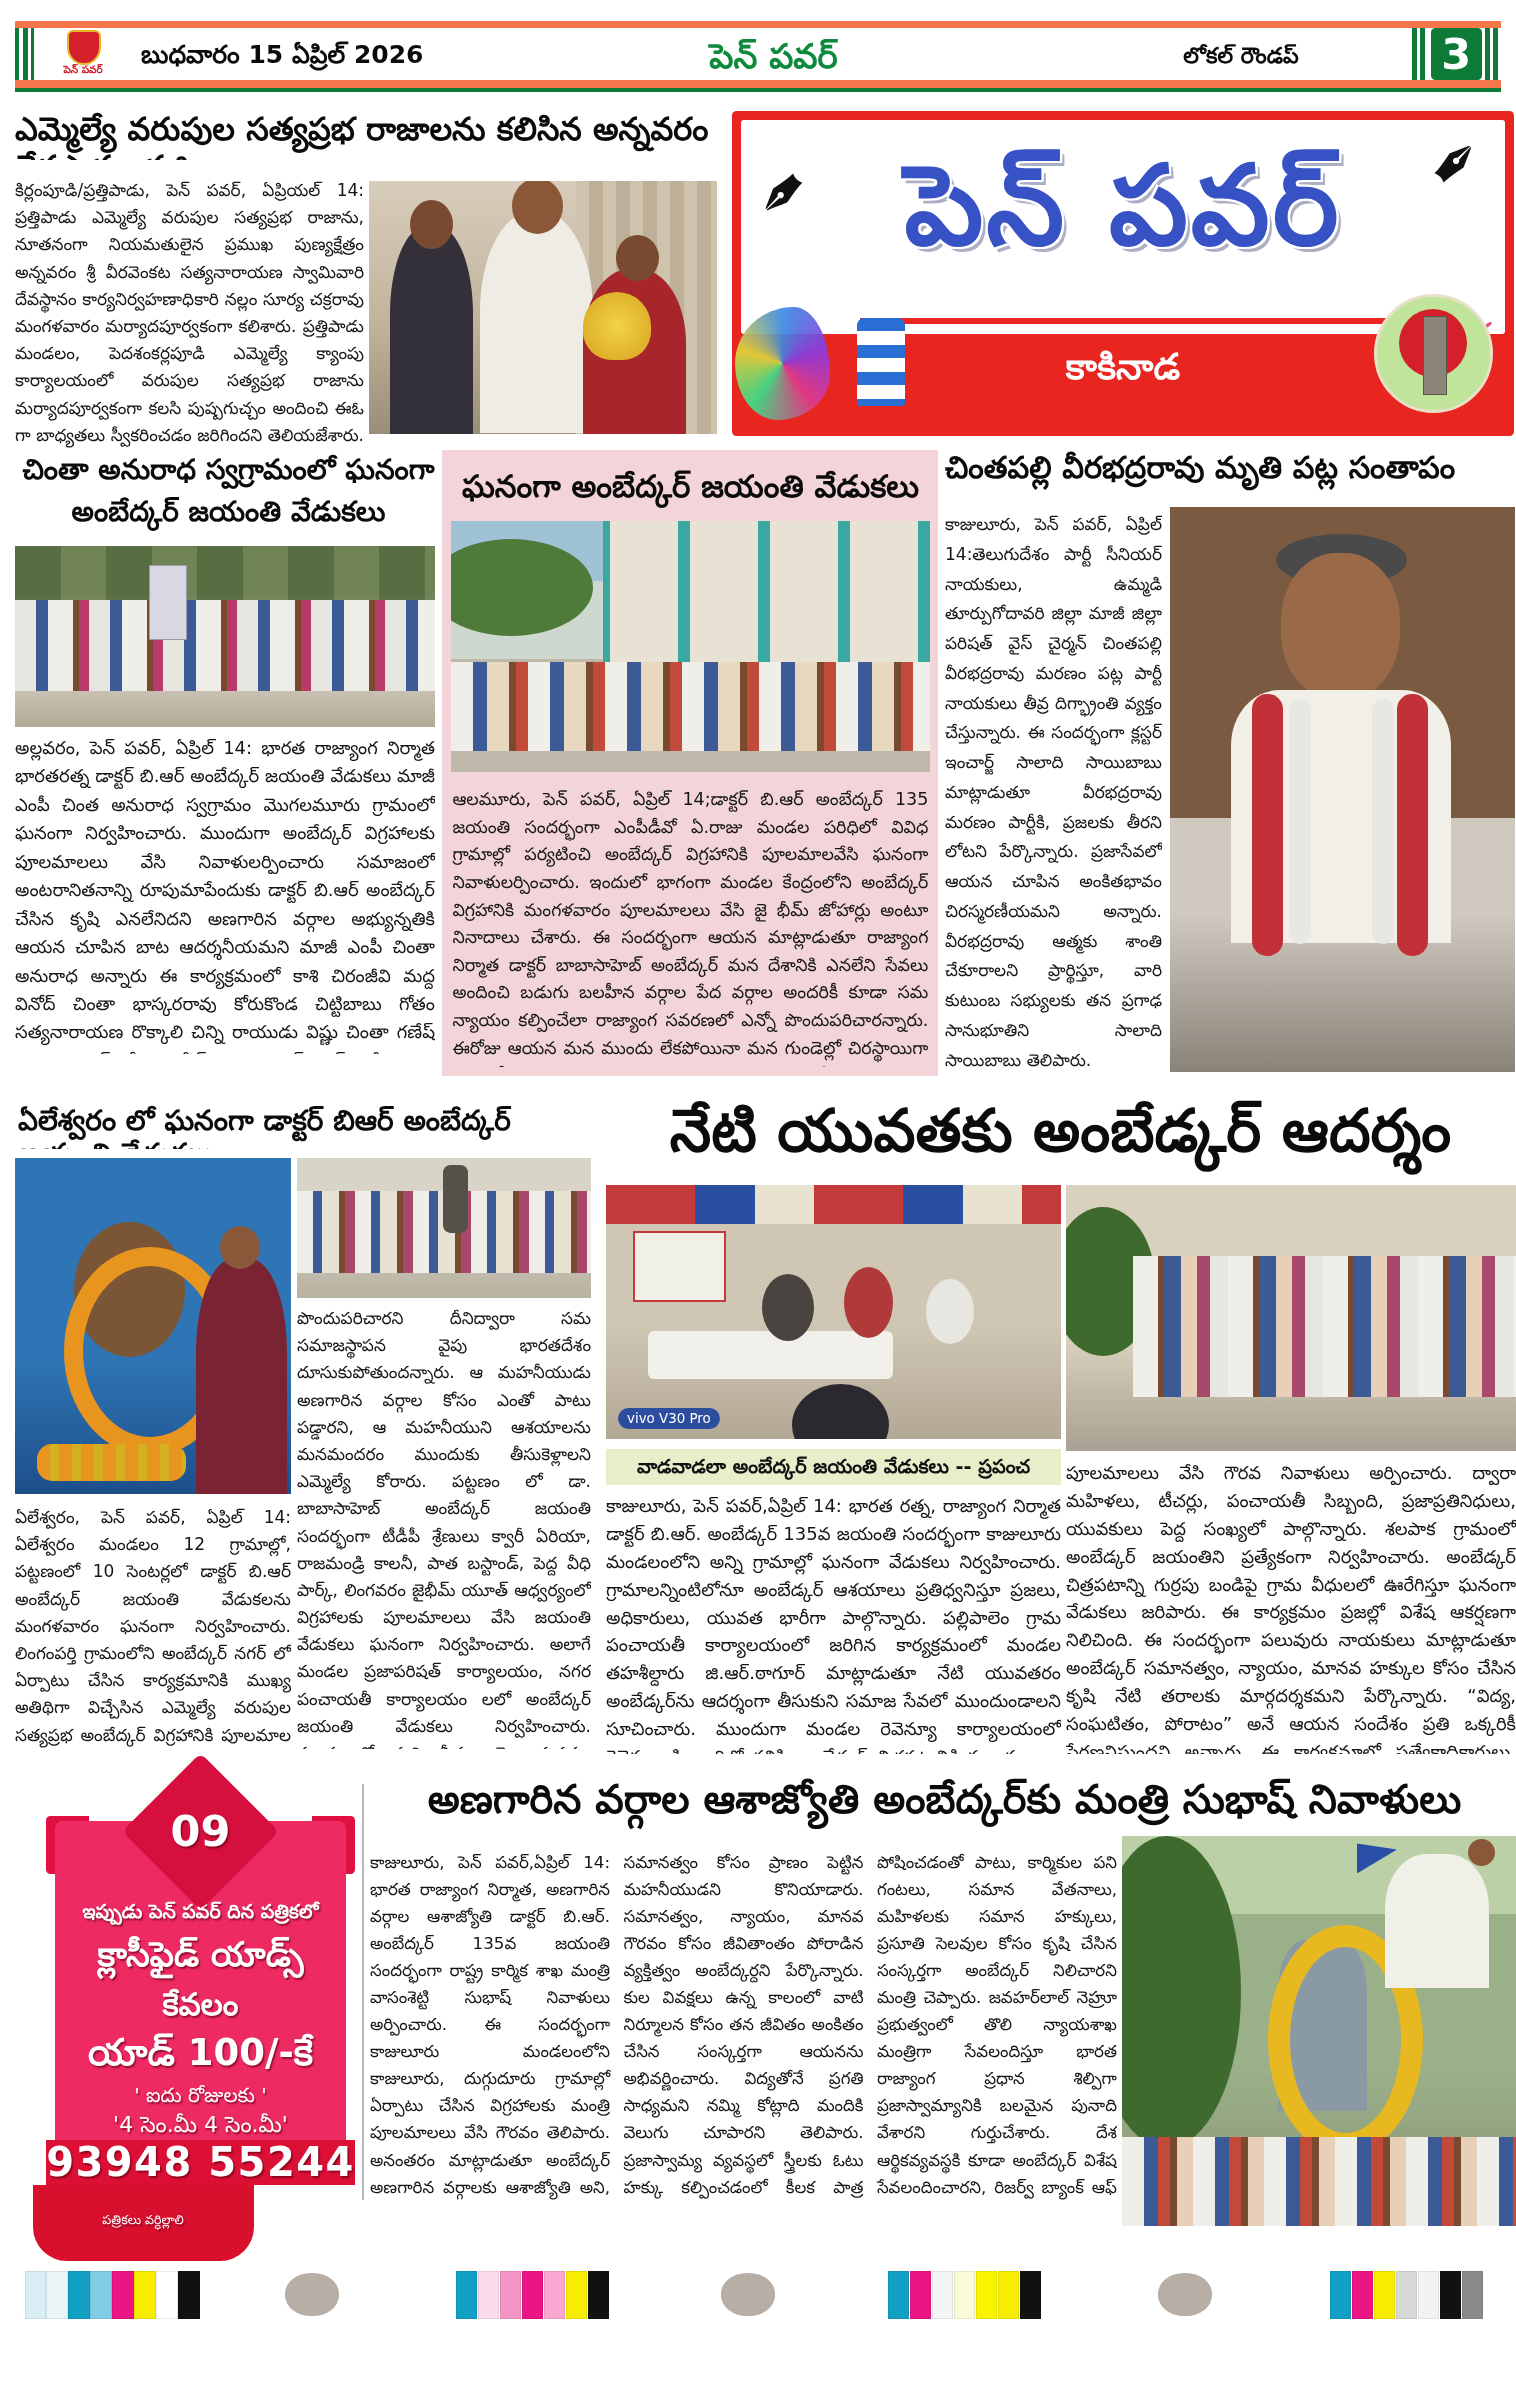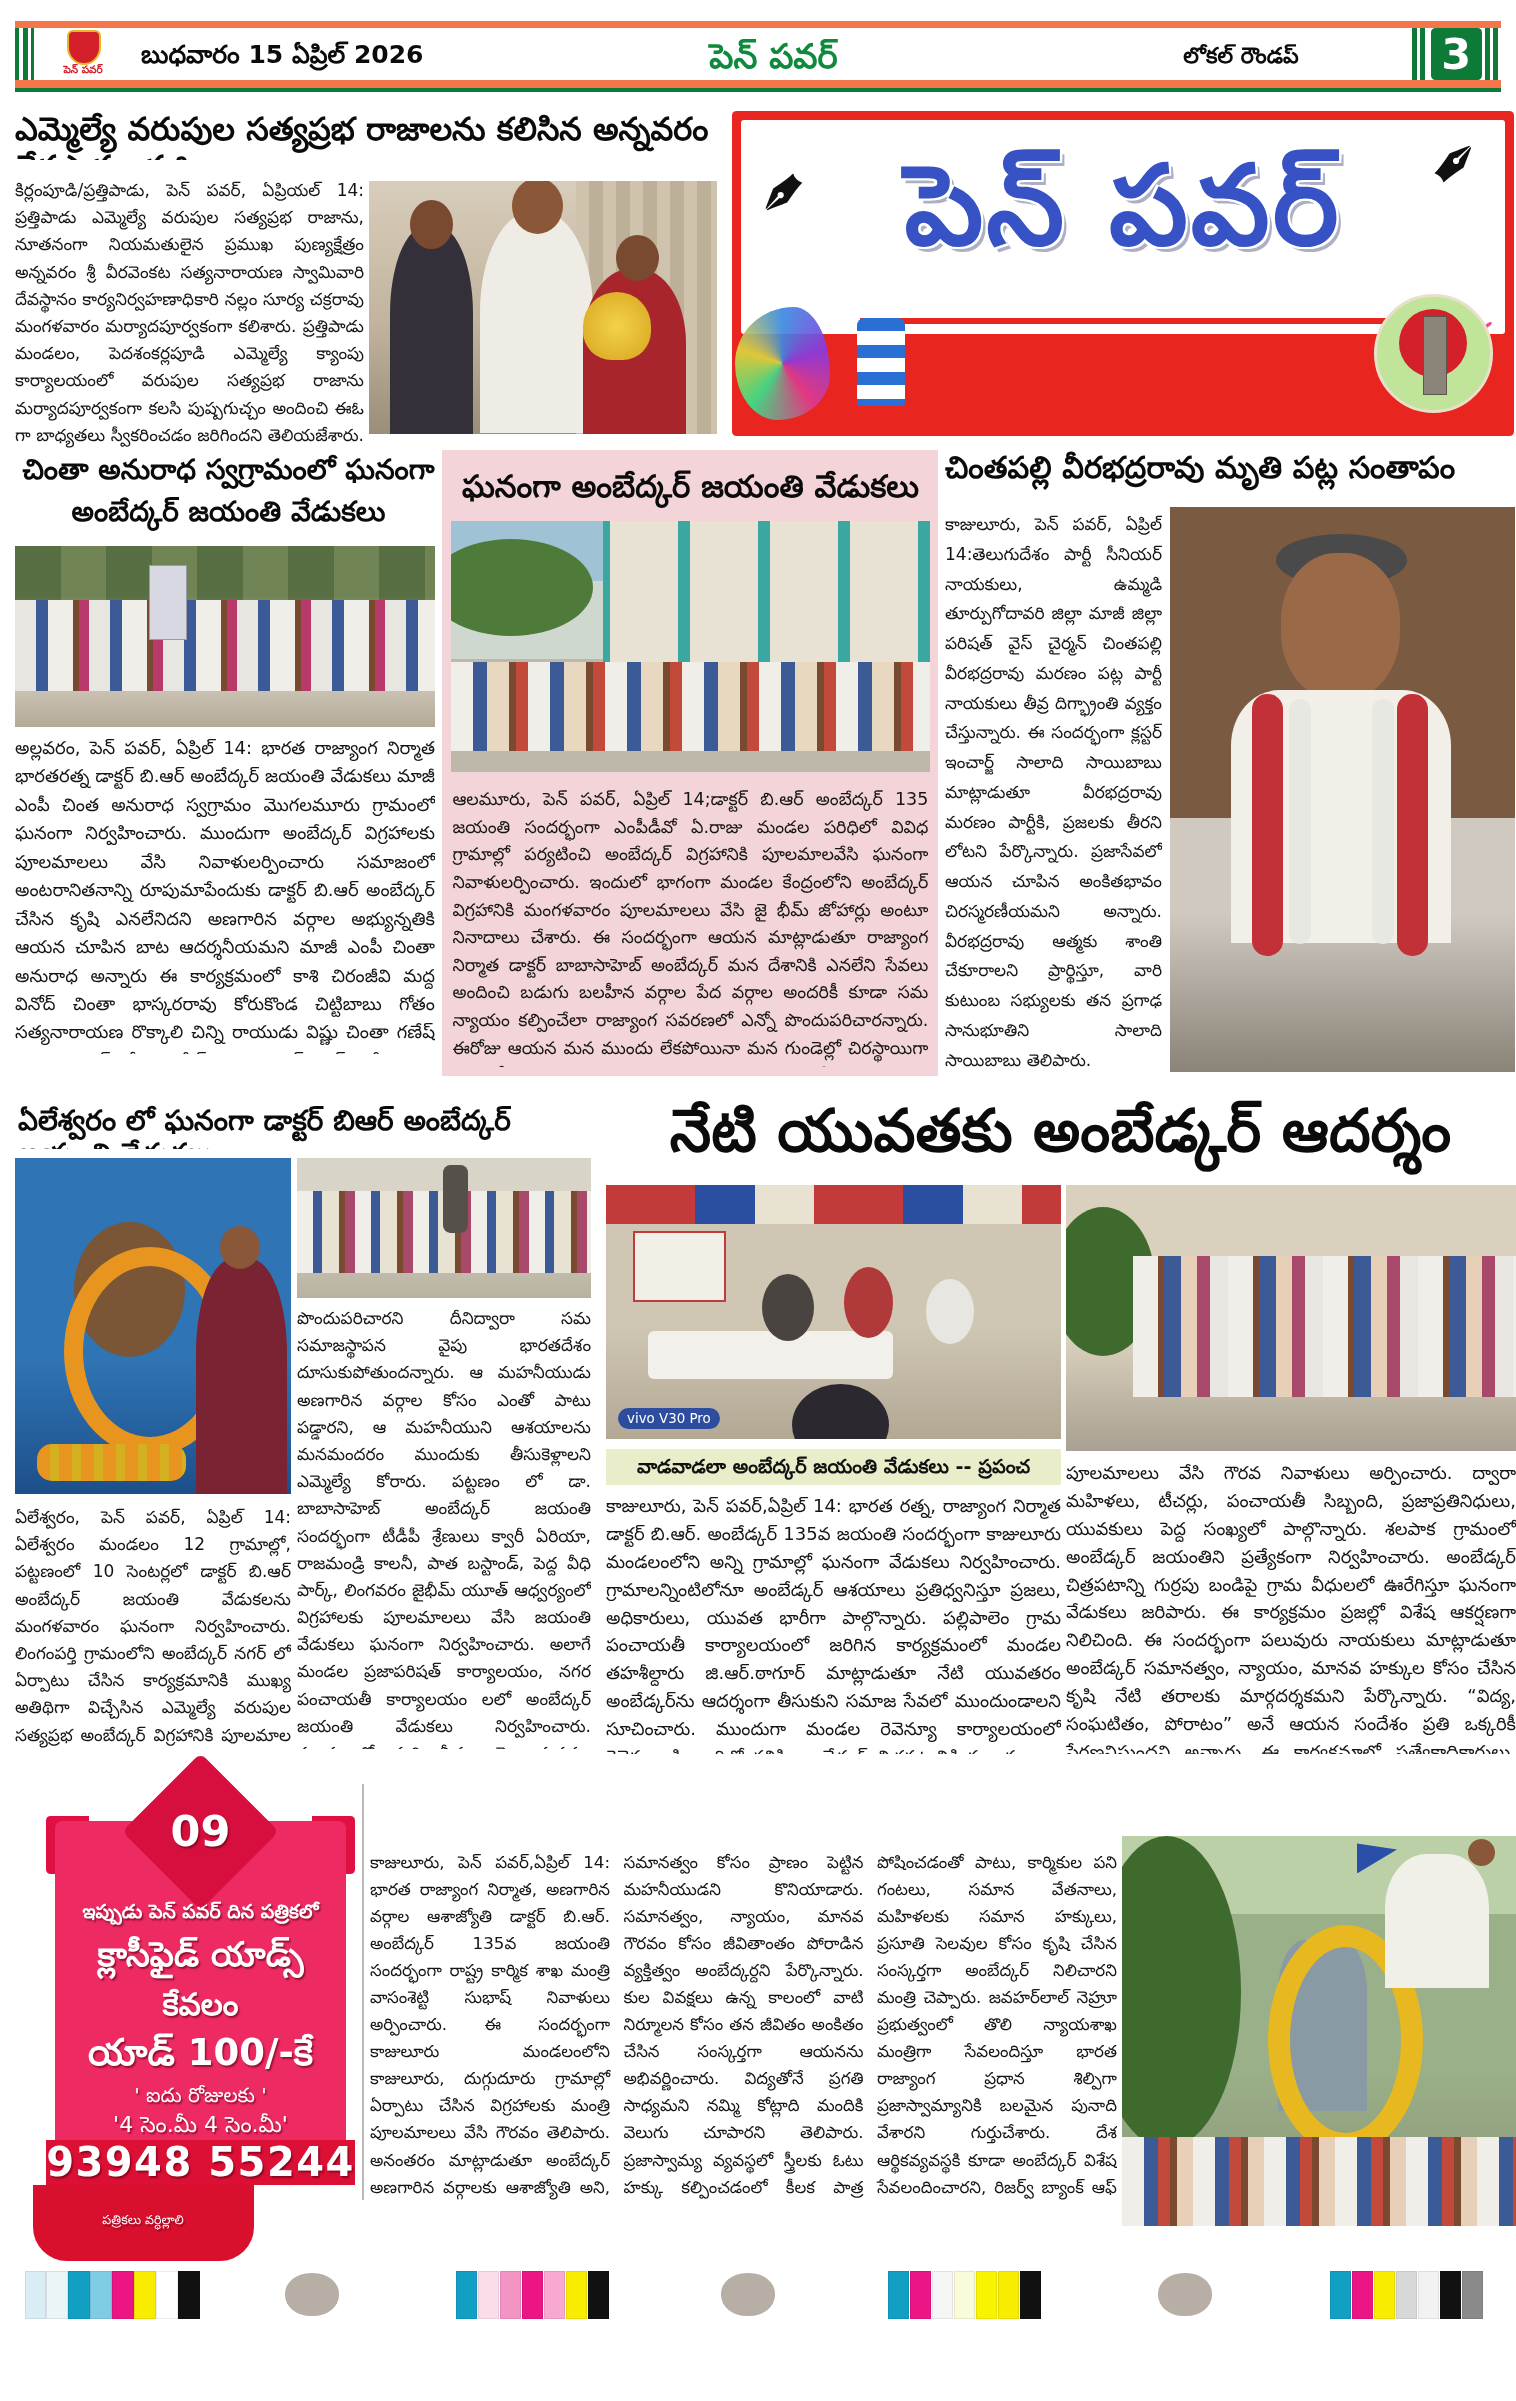--- a/index.html
+++ b/index.html
@@ -70,20 +70,21 @@
       <div class="abs" style="right:22px;top:6px;font-size:64px;color:#111;transform:rotate(-45deg);">✒</div>
       <div class="abs" style="left:119px;right:89px;bottom:10.4px;height:5.2px;background:#e8251f;"></div>
       <div class="abs" style="right:6px;bottom:-30px;font-size:52px;color:#e84a8a;transform:rotate(-35deg);">✈</div>
     </div>
     <div class="abs" style="left:3px;top:196px;width:95px;height:113px;border-radius:62% 38% 55% 45%/50% 60% 40% 50%;background:conic-gradient(#3a8ae0,#8a3ae0,#e03a8a,#3ae08a,#e0d43a,#3a8ae0);opacity:.92;"></div>
     <div class="abs" style="left:125px;top:207px;width:48px;height:88px;background:repeating-linear-gradient(180deg,#2a6fd4 0 13.4px,#ffffff 13.4px 27px);border-radius:7.4px 7.4px 3px 3px;"></div>
     <div class="abs" style="right:21px;top:183px;width:113px;height:113px;border-radius:50%;background:#bfe49a;border:3.7px solid #e8e0c8;">
       <div class="abs blob" style="left:22px;top:12px;width:68px;height:68px;background:#d4202a;"></div>
       <div class="abs" style="left:46px;top:19.3px;width:22px;height:77px;background:#8a8578;border:1.5px solid #5a564c;"></div>
     </div>
+    <div class="abs center" style="left:178px;right:178px;top:235px;font-size:36px;font-weight:800;color:#ffffff;font-family:'DejaVu Sans',sans-serif;">కాకినాడ</div>
   </div>
 
   <div class="abs headline center" style="left:22px;top:449px;width:413px;height:89px;font-size:28px;line-height:1.5;">చింతా అనురాధ స్వగ్రామంలో ఘనంగా అంబేద్కర్ జయంతి వేడుకలు</div>
   <div class="photo" style="left:15px;top:546px;width:420px;height:181px;background:linear-gradient(180deg,#8fa37a 0 28%,#cfc9bc 28% 74%,#b4a996);">
     <div style="left:0;top:0;width:100%;height:58px;background:repeating-linear-gradient(90deg,#51683c 0 46px,#6d8050 46px 91px);opacity:.9;"></div>
     <div style="left:0;top:54px;width:100%;height:91px;background:repeating-linear-gradient(90deg,#e8e6e0 0 21px,#3c5a96 21px 33px,#f0eee8 33px 58px,#7a4a30 58px 64px,#b83a6a 64px 74px);"></div>
     <div style="left:134px;top:19.3px;width:36px;height:73px;background:#d8d8e2;border:1.5px solid #9a9aa8;"></div>
   </div>
   <div class="abs txt" style="left:15px;top:734px;width:420px;height:320px;font-size:18px;line-height:1.58;">అల్లవరం, పెన్ పవర్, ఏప్రిల్ 14: భారత రాజ్యాంగ నిర్మాత భారతరత్న డాక్టర్ బి.ఆర్ అంబేద్కర్ జయంతి వేడుకలు మాజీ ఎంపీ చింత అనురాధ స్వగ్రామం మొగలమూరు గ్రామంలో ఘనంగా నిర్వహించారు. ముందుగా అంబేద్కర్ విగ్రహాలకు పూలమాలలు వేసి నివాళులర్పించారు సమాజంలో అంటరానితనాన్ని రూపుమాపేందుకు డాక్టర్ బి.ఆర్ అంబేద్కర్ చేసిన కృషి ఎనలేనిదని అణగారిన వర్గాల అభ్యున్నతికి ఆయన చూపిన బాట ఆదర్శనీయమని మాజీ ఎంపీ చింతా అనురాధ అన్నారు ఈ కార్యక్రమంలో కాశి చిరంజీవి మద్ద వినోద్ చింతా భాస్కరరావు కోరుకొండ చిట్టిబాబు గోతం సత్యనారాయణ రొక్కాలి చిన్ని రాయుడు విష్ణు చింతా గణేష్ చింతా ప్రసాద్ గోగు కామేష్ కటారి రతన్ రాజ్ సాపే సారథి తదితరులు పాల్గొన్నారు</div>
 
@@ -164,20 +165,21 @@
     <div class="abs ad-text" style="left:99px;top:36px;width:111px;font-size:43px;font-weight:800;">09</div>
     <div class="abs" style="left:0;top:370px;width:309px;height:45px;background:#dc0f35;"></div>
     <div class="abs ad-text" style="left:0;top:370px;width:309px;font-size:40px;font-weight:800;letter-spacing:1.5px;line-height:45px;">93948 55244</div>
     <div class="abs" style="left:-13.4px;top:415px;width:221px;height:76px;background:#d90f2e;border-radius:0 0 34px 34px;">
       <div class="abs ad-text" style="left:4.5px;right:4.5px;top:27px;font-size:12.6px;font-weight:400;">పత్రికలు వర్ధిల్లాలి</div>
     </div>
   </div>
 
   <div class="abs vrule" style="left:362px;top:1784px;width:1.5px;height:416px;"></div>
 
+  <div class="abs headline center" style="left:372px;top:1776px;width:1145px;height:59px;font-size:40px;">అణగారిన వర్గాల ఆశాజ్యోతి అంబేద్కర్‌కు మంత్రి సుభాష్ నివాళులు</div>
   <div class="abs txt" style="left:370px;top:1849px;width:747px;height:375px;font-size:16.7px;line-height:1.62;column-count:3;column-gap:13.4px;">కాజులూరు, పెన్ పవర్,ఏప్రిల్ 14: భారత రాజ్యాంగ నిర్మాత, అణగారిన వర్గాల ఆశాజ్యోతి డాక్టర్ బి.ఆర్. అంబేద్కర్ 135వ జయంతి సందర్భంగా రాష్ట్ర కార్మిక శాఖ మంత్రి వాసంశెట్టి సుభాష్ నివాళులు అర్పించారు. ఈ సందర్భంగా కాజులూరు మండలంలోని కాజులూరు, దుగ్గుదూరు గ్రామాల్లో ఏర్పాటు చేసిన విగ్రహాలకు మంత్రి పూలమాలలు వేసి గౌరవం తెలిపారు. అనంతరం మాట్లాడుతూ అంబేద్కర్ అణగారిన వర్గాలకు ఆశాజ్యోతి అని, సమానత్వం కోసం ప్రాణం పెట్టిన మహనీయుడని కొనియాడారు. సమానత్వం, న్యాయం, మానవ గౌరవం కోసం జీవితాంతం పోరాడిన వ్యక్తిత్వం అంబేద్కర్దని పేర్కొన్నారు. కుల వివక్షలు ఉన్న కాలంలో వాటి నిర్మూలన కోసం తన జీవితం అంకితం చేసిన సంస్కర్తగా ఆయనను అభివర్ణించారు. విద్యతోనే ప్రగతి సాధ్యమని నమ్మి కోట్లాది మందికి వెలుగు చూపారని తెలిపారు. ప్రజాస్వామ్య వ్యవస్థలో స్త్రీలకు ఓటు హక్కు కల్పించడంలో కీలక పాత్ర పోషించడంతో పాటు, కార్మికుల పని గంటలు, సమాన వేతనాలు, మహిళలకు సమాన హక్కులు, ప్రసూతి సెలవుల కోసం కృషి చేసిన సంస్కర్తగా అంబేద్కర్ నిలిచారని మంత్రి చెప్పారు. జవహర్‌లాల్ నెహ్రూ ప్రభుత్వంలో తొలి న్యాయశాఖ మంత్రిగా సేవలందిస్తూ భారత రాజ్యాంగ ప్రధాన శిల్పిగా ప్రజాస్వామ్యానికి బలమైన పునాది వేశారని గుర్తుచేశారు. దేశ ఆర్థికవ్యవస్థకి కూడా అంబేద్కర్ విశేష సేవలందించారని, రిజర్వ్ బ్యాంక్ ఆఫ్ ఇండియా స్థాపనకు ప్రేరణగా నిలిచారని తెలిపారు. అట్టడుగు వర్గాలు ఆర్థిక ప్రగతి పథంలో పయనించేందుకు అవకాశాలు కల్పించాలని నాయకులకు సూచించారు. అంబేద్కర్ ఆశయాలను నేటి యువత ఆచరించాలని, సమ సమాజ స్థాపనకు ప్రతి ఒక్కరూ కృషి చేయాలని మంత్రి పిలుపునిచ్చారు. అనంతరం కాజులూరు నియోజకవర్గ సమావేశ భవనంలో ఏర్పాటైన సామూహిక భోజనాల్లో మంత్రి సుభాష్ పాల్గొని ప్రజలతో కలిసి భోజనం చేశారు.</div>
 
   <div class="photo" style="left:1122px;top:1836px;width:394px;height:390px;background:linear-gradient(180deg,#bcd0a8 0 20%,#9ab088 20% 60%,#8a9278);">
     <div class="blob" style="left:-30px;top:0;width:149px;height:312px;background:#3f6a2e;"></div>
     <div style="left:156px;top:104px;width:89px;height:171px;background:#8a9aa4;border-radius:30% 30% 0 0;"></div>
     <div style="left:146px;top:89px;width:111px;height:186px;border:22px solid #e8b821;border-radius:50%;"></div>
     <div style="right:27px;top:18px;width:104px;height:134px;background:#f0efe8;border-radius:40% 40% 0 0;"></div>
     <div class="blob" style="right:21px;top:3px;width:27px;height:27px;background:#8a5838;"></div>
     <div style="right:119px;top:7.4px;width:40px;height:30px;background:#2a4fa8;clip-path:polygon(0 0,100% 20%,0 100%);"></div>
     <div style="left:0;bottom:0;width:100%;height:89px;background:repeating-linear-gradient(90deg,#f0eee8 0 22px,#3c5a96 22px 36px,#c24a3a 36px 48px,#7a4a30 48px 55px,#e8d0b8 55px 71px);"></div>

